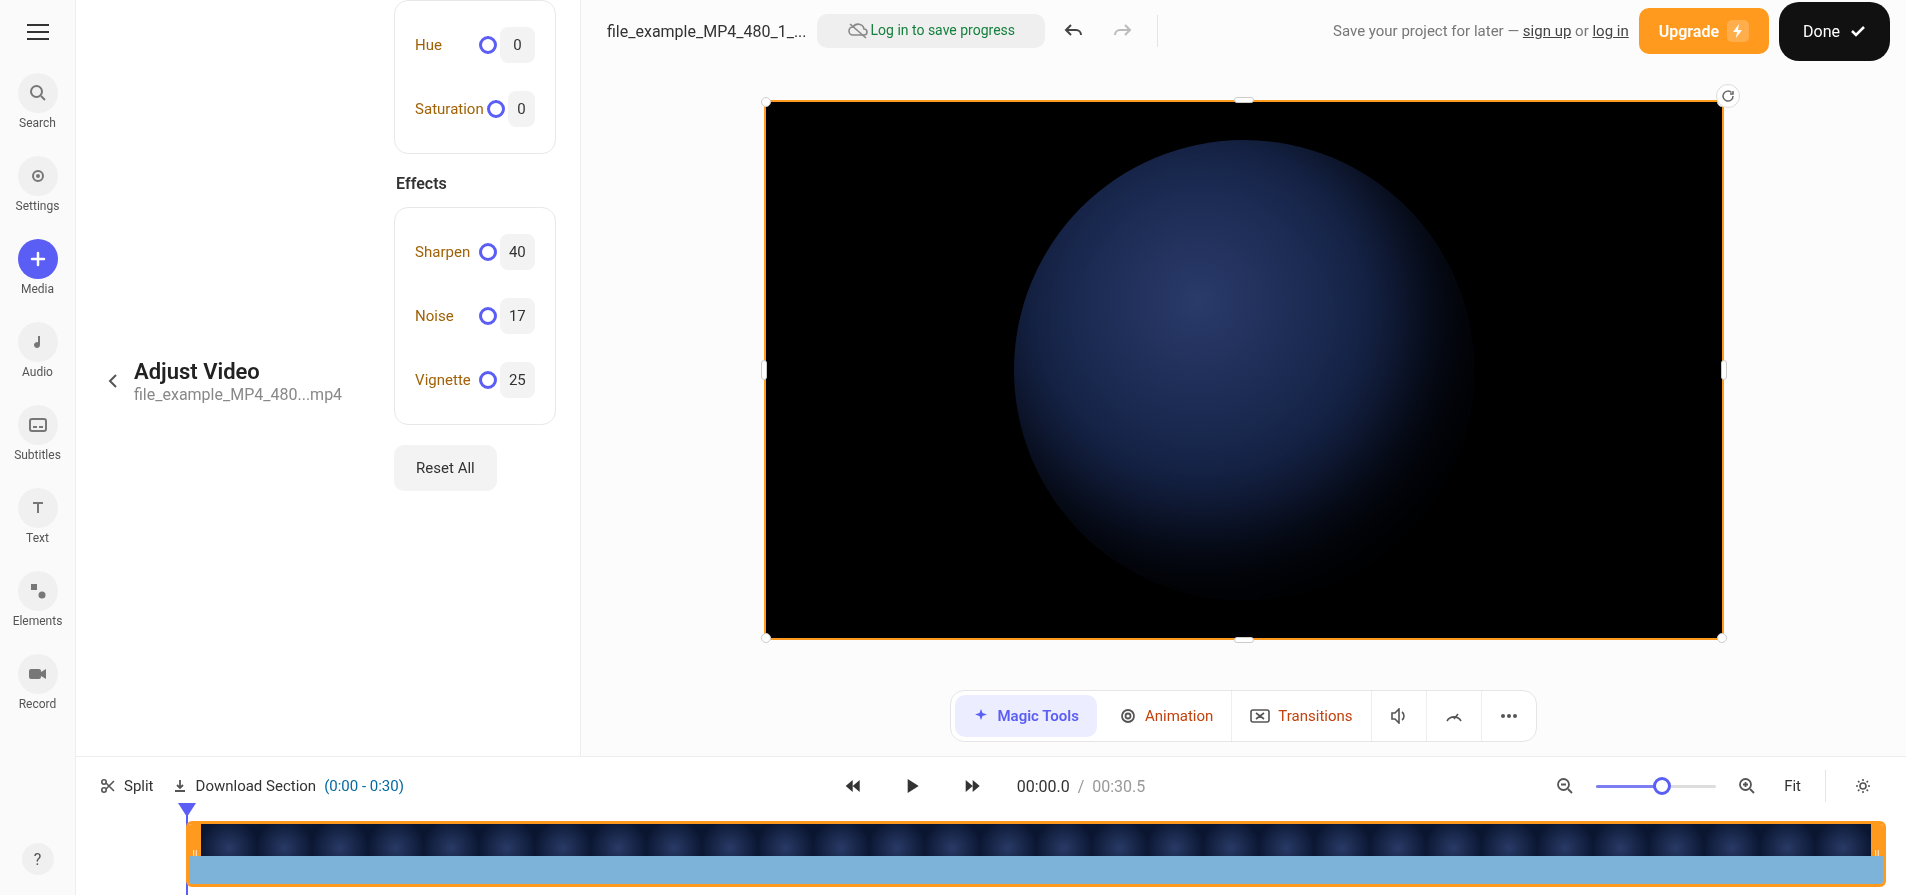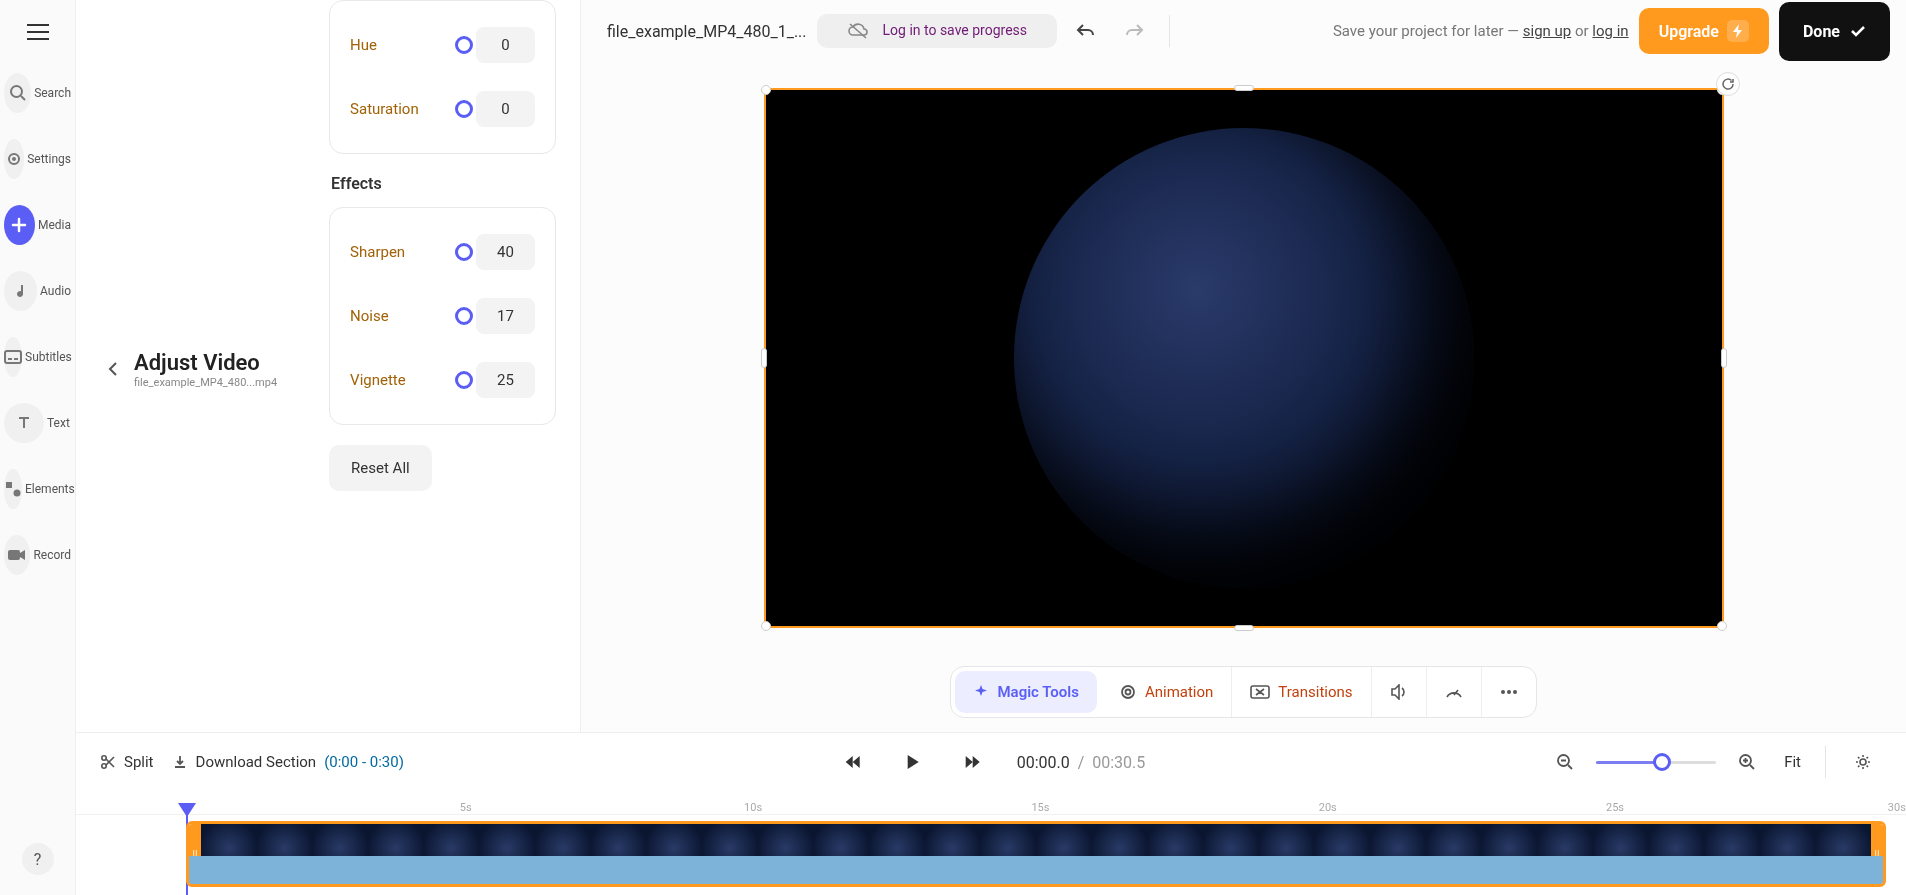--- a/index.html
+++ b/index.html
@@ -1,63 +1,63 @@
 <!DOCTYPE html>
 <html><head>
 <meta charset="utf-8">
 <style>
   * { box-sizing: border-box; margin: 0; padding: 0; font-family: -apple-system, BlinkMacSystemFont, "Segoe UI", Roboto, sans-serif; }
   body { width: 1906px; height: 895px; display: flex; background: #fff; overflow: hidden; }
 
   
   .left-nav { width: 76px; background: #fafafa; border-right: 1px solid #eee; display: flex; flex-direction: column; align-items: center; padding-top: 12px; gap: 16px; }
   .hamburger { width: 40px; height: 40px; display: flex; align-items: center; justify-content: center; cursor: pointer; }
-  .nav-item { display: flex; flex-direction: row; align-items: center; gap: 3px; cursor: pointer; padding: 5px 4px; width: 100%; }
+  .nav-item { display: flex; flex-direction: column; align-items: center; gap: 3px; cursor: pointer; padding: 5px 4px; width: 100%; }
   .nav-icon { width: 40px; height: 40px; border-radius: 50%; background: #f0f0f0; display: flex; align-items: center; justify-content: center; }
   .nav-icon.active { background: #5b5ef4; color: #fff; }
   .nav-label { font-size: 12px; color: #555; }
   .help-btn { margin-top: auto; margin-bottom: 20px; width: 32px; height: 32px; border-radius: 50%; background: #f0f0f0; display: flex; align-items: center; justify-content: center; cursor: pointer; font-size: 16px; color: #555; }
 
   
   .main { flex: 1; display: flex; flex-direction: column; }
 
   
   .panels-row { flex: 1; display: flex; overflow: hidden; }
 
   
   .adjust-panel { width: 505px; border-right: 1px solid #eee; display: flex; flex-direction: row; background: #fff; }
   .adjust-header { display: flex; align-items: center; gap: 12px; padding: 22px 28px 16px 28px; }
   .back-btn { cursor: pointer; padding: 4px; }
   .adjust-title { font-size: 22px; font-weight: 600; color: #222; }
-  .adjust-subtitle { font-size: 11px; color: #888; margin-top: 1px; }
+  .adjust-subtitle { font-size: 16px; color: #888; margin-top: 1px; }
   .adjust-body { flex: 1; overflow-y: auto; padding: 0 24px 24px 24px; }
   .control-card { border: 1px solid #e8e8e8; border-radius: 14px; padding: 12px 20px; margin-bottom: 20px; }
   .section-title { font-size: 16px; font-weight: 600; color: #333; margin: 18px 0 14px 2px; }
   .control-row { display: flex; align-items: center; gap: 12px; padding: 14px 0; }
   .control-label { width: 110px; font-size: 15px; color: #a16207; }
   .slider-wrap { flex: 1; position: relative; height: 20px; display: flex; align-items: center; }
   .slider-track { position: absolute; width: 100%; height: 3px; background: #ddd; border-radius: 2px; }
   .slider-fill { position: absolute; height: 3px; background: #7b7df0; border-radius: 2px; }
   .slider-thumb { position: absolute; width: 18px; height: 18px; border: 3px solid #5b5ef4; background: #fff; border-radius: 50%; transform: translateX(-50%); cursor: pointer; }
   .value-box { width: 64px; height: 36px; background: #f3f3f3; border-radius: 8px; display: flex; align-items: center; justify-content: center; font-size: 15px; color: #333; }
   .reset-btn { display: inline-block; padding: 14px 22px; background: #f3f3f3; border-radius: 10px; font-size: 15px; color: #333; cursor: pointer; }
 
   
   .preview-area { flex: 1; display: flex; flex-direction: column; background: #fcfcfc; }
   .top-bar { height: 62px; display: flex; align-items: center; padding: 0 16px; gap: 10px; }
   .proj-name { font-size: 16px; color: #333; min-width: 200px; padding-left: 10px; }
-  .login-chip { background: #efefef; border-radius: 10px; padding: 8px 30px; display: flex; align-items: center; gap: 14px; color: #701a75; font-size: 14px; }
+  .login-chip { background: #efefef; border-radius: 10px; padding: 8px 30px; display: flex; align-items: center; gap: 2px; color: #15803d; font-size: 14px; }
   .login-text { text-align: center; line-height: 1.25; }
   .icon-btn { width: 38px; height: 38px; display: flex; align-items: center; justify-content: center; cursor: pointer; color: #555; border-radius: 8px; }
   .divider-v { width: 1px; height: 32px; background: #e5e5e5; margin: 0 6px; }
   .save-text { font-size: 15px; color: #777; }
   .save-text a { color: #444; text-decoration: underline; cursor: pointer; }
   .upgrade-btn { background: #ff9a1f; color: #fff; padding: 12px 20px; border-radius: 10px; font-weight: 600; font-size: 16px; cursor: pointer; display: flex; align-items: center; gap: 8px; }
   .upgrade-bolt { background: #fff3; width: 22px; height: 22px; border-radius: 5px; display:flex; align-items:center; justify-content:center; }
-  .done-btn { background: #111; color: #fff; padding: 20px 24px; border-radius: 10px; font-weight: 700; font-size: 16px; cursor: pointer; display: flex; align-items: center; gap: 10px; }
+  .done-btn { background: #111; color: #fff; padding: 20px 24px; border-radius: 20px; font-weight: 400; font-size: 16px; cursor: pointer; display: flex; align-items: center; gap: 10px; }
   .spacer { flex: 1; }
 
   .canvas-container { flex: 1; display: flex; align-items: center; justify-content: center; position: relative; }
   .video-canvas { width: 960px; height: 540px; background: #000; position: relative; border: 2px solid #ff9a1f; }
   .canvas-handle { position: absolute; width: 10px; height: 10px; background: #fff; border: 1px solid #ccc; border-radius: 50%; }
   .h-nw { top: -5px; left: -5px; } .h-ne { top: -5px; right: -5px; }
   .h-sw { bottom: -5px; left: -5px; } .h-se { bottom: -5px; right: -5px; }
   .h-w { top: 50%; left: -5px; transform: translateY(-50%); width: 6px; height: 20px; border-radius:3px; }
   .h-e { top: 50%; right: -5px; transform: translateY(-50%); width: 6px; height: 20px; border-radius:3px; }
   .h-n { top: -5px; left: 50%; transform: translateX(-50%); width: 20px; height: 6px; border-radius:3px;}
@@ -441,28 +441,20 @@
         <div class="divider-v"></div>
         <div class="icon-btn">
             <svg width="18" height="18" viewBox="0 0 18 18">
               <circle cx="9" cy="9" r="3" fill="none" stroke="#555" stroke-width="1.6"></circle>
               <path d="M9 2v2M9 14v2M2 9h2M14 9h2M4 4l1.4 1.4M12.6 12.6L14 14M4 14l1.4-1.4M12.6 5.4L14 4" stroke="#555" stroke-width="1.6"></path>
             </svg>
           </div>
       </div>
     </div>
 
-    <div class="ruler">
-      <div class="ruler-mark" style="left:21.3%">5s</div>
-      <div class="ruler-mark" style="left:37%">10s</div>
-      <div class="ruler-mark" style="left:52.7%">15s</div>
-      <div class="ruler-mark" style="left:68.4%">20s</div>
-      <div class="ruler-mark" style="left:84.1%">25s</div>
-      <div class="ruler-mark" style="left:99.5%">30s</div>
-    </div>
 
     <div class="tracks">
       <div class="playhead"></div>
       <div class="clip">
         <div class="clip-handle">||</div>
         <div class="clip-thumbs">
           <div class="clip-thumb"></div>
             <div class="clip-thumb"></div>
             <div class="clip-thumb"></div>
             <div class="clip-thumb"></div>

